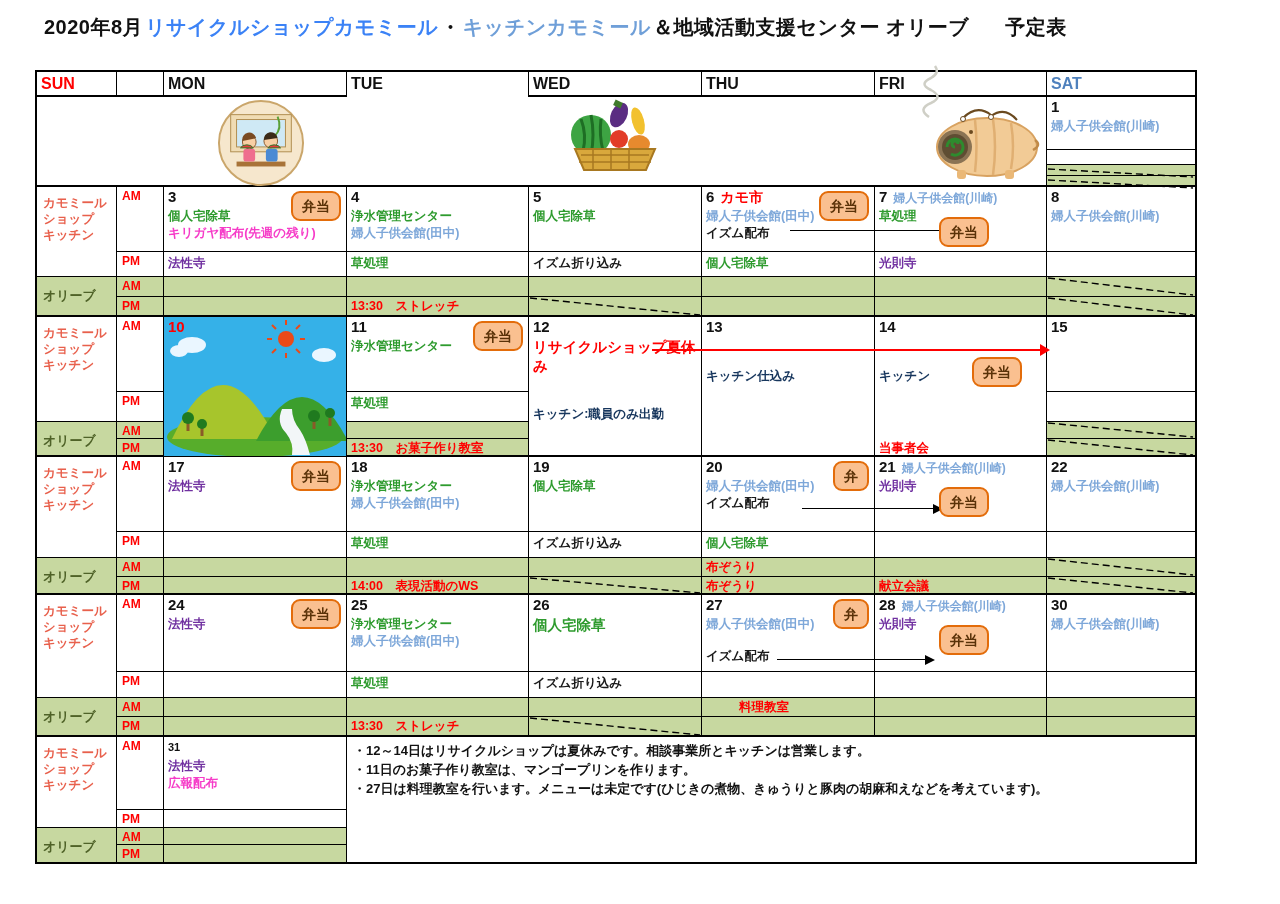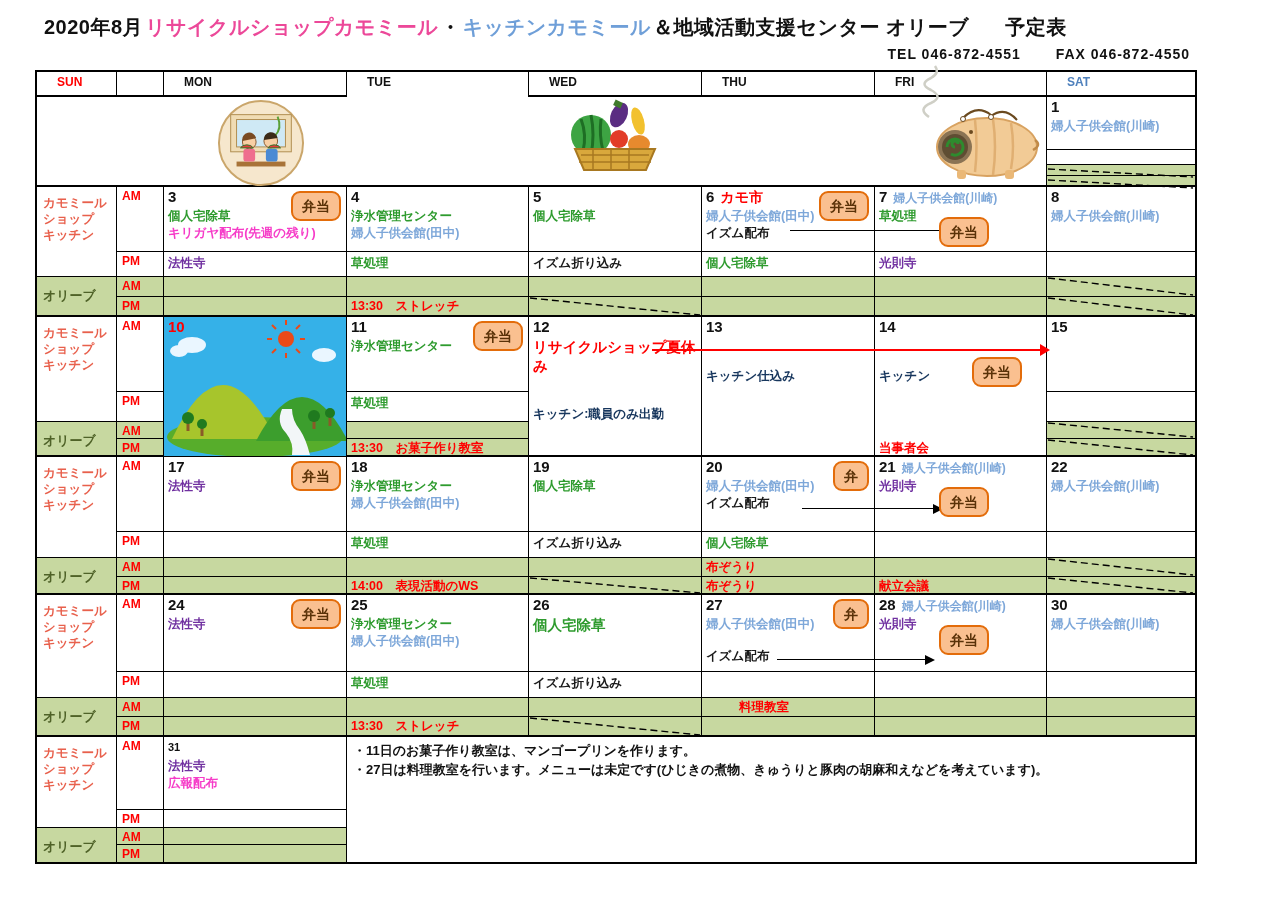--- a/index.html
+++ b/index.html
@@ -1,29 +1,29 @@
 <!DOCTYPE html>
 <html><head>
 <meta charset="utf-8">
 <style>
   html,body{margin:0;padding:0;background:#fff;}
   .page{position:relative;width:1280px;height:904px;background:#fff;overflow:hidden;
         font-family:"Liberation Sans","DejaVu Sans",sans-serif;font-weight:bold;color:#111;}
   .title{position:absolute;left:44px;top:14px;font-size:20px;letter-spacing:.5px;white-space:nowrap;}
   .title .seg{margin-right:2px;}
   .t-date{margin-right:14px;}
-  .t-shop{color:#ec4899;}
+  .t-shop{color:#3b82f6;}
   .t-kitchen{color:#6f9fd8;}
   .t-suffix{margin-left:34px;}
   .contact{position:absolute;top:46px;right:90px;font-size:14px;letter-spacing:1px;white-space:nowrap;}
   .contact .fx{margin-left:30px;}
   .grid{position:absolute;left:35px;top:70px;width:1158px;height:790px;border:2px solid #000;box-sizing:content-box;}
   .cell{position:absolute;box-sizing:border-box;border-right:1px solid #000;border-bottom:1px solid #000;background:#fff;}
   .cell.green{background:#c7d8a0;}
-  .cell.hdr{font-size:12px;padding:3px 0 0 20px;}
+  .cell.hdr{font-size:16px;padding:3px 0 0 4px;}
   .hd-sun{color:#ff0000;}
   .hd-sat{color:#4f81bd;}
   .txt{position:absolute;z-index:3;font-size:12.5px;line-height:16.5px;}
   .ln{display:block;white-space:nowrap;}
   .num{font-size:15px;margin-right:6px;}
   .num.red{color:#ff0000;}
   .num.small{font-size:11px;}
   .side-big{font-size:14px;color:#ff0000;}
   .side-sm{font-size:12px;}
   .c-green{color:#2e9b2e;}
@@ -50,26 +50,20 @@
   .notes .ln{white-space:normal;}
   .footer{position:absolute;top:862px;right:88px;font-size:13px;}
 </style>
 </head>
 <body>
 
 <div class="page">
   <div class="title">
     <span class="seg t-date">2020年8月</span><span class="seg t-shop">リサイクルショップカモミール</span><span class="seg">・</span><span class="seg t-kitchen">キッチンカモミール</span><span class="seg">＆地域活動支援センター オリーブ</span><span class="seg t-suffix">予定表</span>
   </div>
-  <div class="contact">
-    <span>TEL</span>
-    <span>046-872-4551</span>
-    <span class="fx">FAX</span>
-    <span>046-872-4550</span>
-  </div>
   <div class="grid" id="grid">
       <div class="cell hdr hd-sun" style="left: 0px; top: 0px; width: 80px; height: 25px; border-bottom-width: 2px;">SUN</div>
       <div class="cell hdr" style="left: 80px; top: 0px; width: 47px; height: 25px; border-bottom-width: 2px;"></div>
       <div class="cell hdr" style="left: 127px; top: 0px; width: 183px; height: 25px; border-bottom-width: 2px;">MON</div>
       <div class="cell hdr" style="left: 310px; top: 0px; width: 182px; height: 39px; border-bottom-width: 2px;">TUE</div>
       <div class="cell hdr" style="left: 492px; top: 0px; width: 173px; height: 25px; border-bottom-width: 2px;">WED</div>
       <div class="cell hdr" style="left: 665px; top: 0px; width: 173px; height: 25px; border-bottom-width: 2px;">THU</div>
       <div class="cell hdr" style="left: 838px; top: 0px; width: 172px; height: 25px; border-bottom-width: 2px;">FRI</div>
       <div class="cell hdr hd-sat" style="left: 1010px; top: 0px; width: 148px; height: 25px; border-bottom-width: 2px; border-right-width: 0px;">SAT</div>
       <div class="cell" style="left: 0px; top: 25px; width: 1010px; height: 90px; border-bottom-width: 2px;"></div>
@@ -497,17 +491,18 @@
       <div class="cell" style="left: 127px; top: 738px; width: 183px; height: 18px;"></div>
       <div class="cell green" style="left: 127px; top: 756px; width: 183px; height: 17px;"></div>
       <div class="cell green" style="left: 127px; top: 773px; width: 183px; height: 17px; border-bottom-width: 0px;"></div>
       <div class="txt" style="left: 131px; top: 667px; width: 174px;"><span class="num small">31</span></div>
       <div class="txt" style="left: 131px; top: 686px; width: 174px;">
         <span class="ln c-purple">法性寺</span>
         <span class="ln c-magenta">広報配布</span>
       </div>
       <div class="cell" style="left: 310px; top: 665px; width: 848px; height: 125px; border-bottom-width: 0px; border-right-width: 0px;"></div>
       <div class="txt notes" style="left: 316px; top: 669px; width: 834px;">
+        <span class="ln">・12～14日はリサイクルショップは夏休みです。相談事業所とキッチンは営業します。</span>
         <span class="ln">・11日のお菓子作り教室は、マンゴープリンを作ります。</span>
         <span class="ln">・27日は料理教室を行います。メニューは未定です(ひじきの煮物、きゅうりと豚肉の胡麻和えなどを考えています)。</span>
       </div>
     </div>
 </div>
 
 </body></html>

